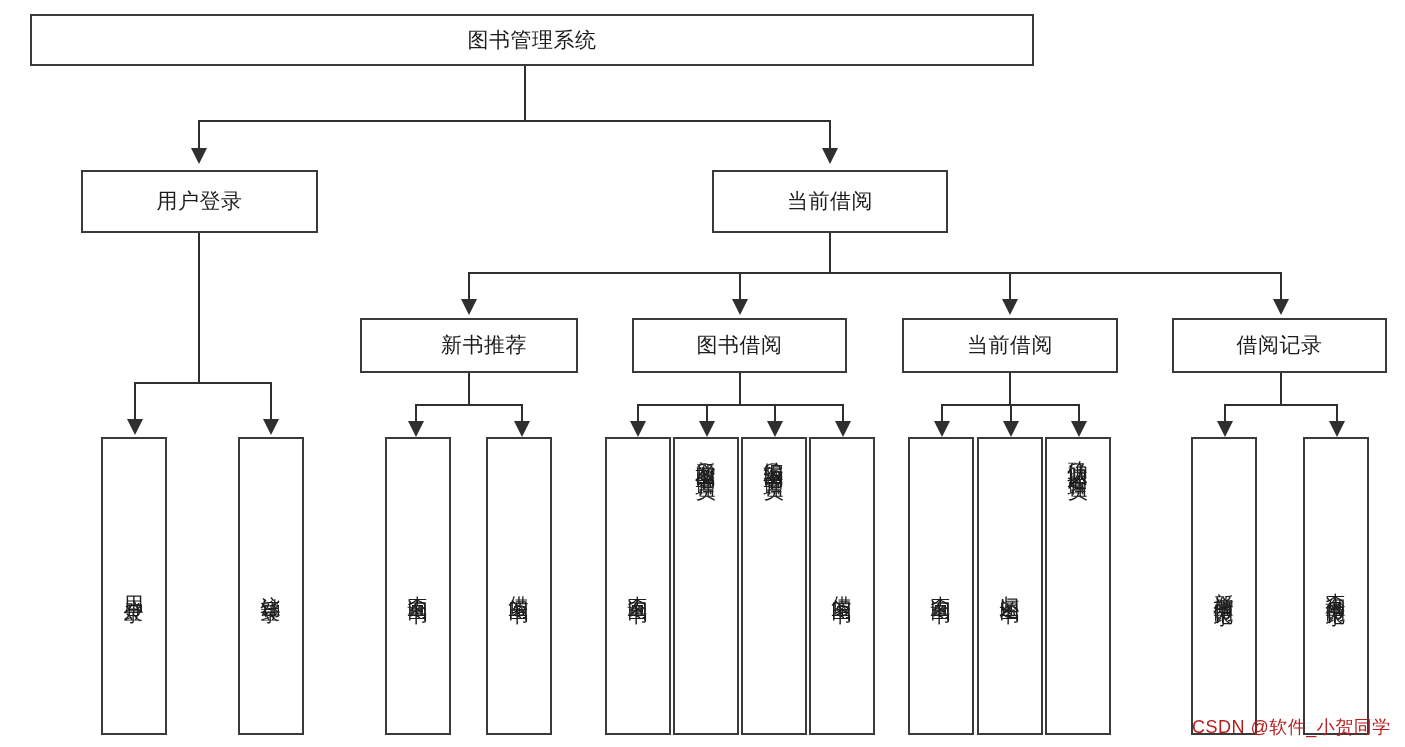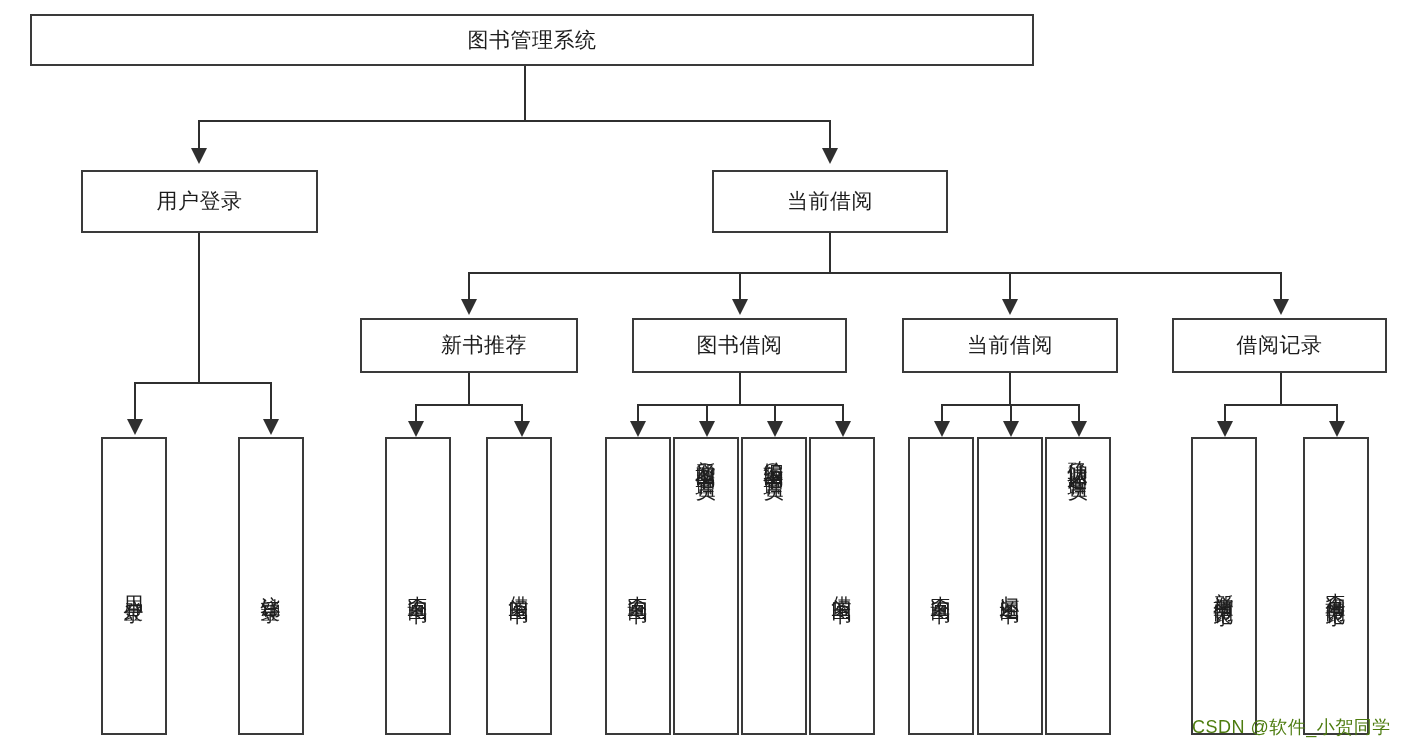--- a/index.html
+++ b/index.html
@@ -69,21 +69,21 @@
     position: absolute;
     width: 0;
     height: 0;
     border-left: 8px solid transparent;
     border-right: 8px solid transparent;
     border-top: 16px solid #2f2f2f;
   }
   .watermark {
     position: absolute;
     font-size: 18px;
-    color: #4d7c0f;
+    color: #b91c1c;
     white-space: nowrap;
     letter-spacing: 0.5px;
   }
 </style>
 </head>
 <body>
 
 <div id="canvas">
 
   <div class="node" style="left:30px; top:14px; width:1004px; height:52px;">

